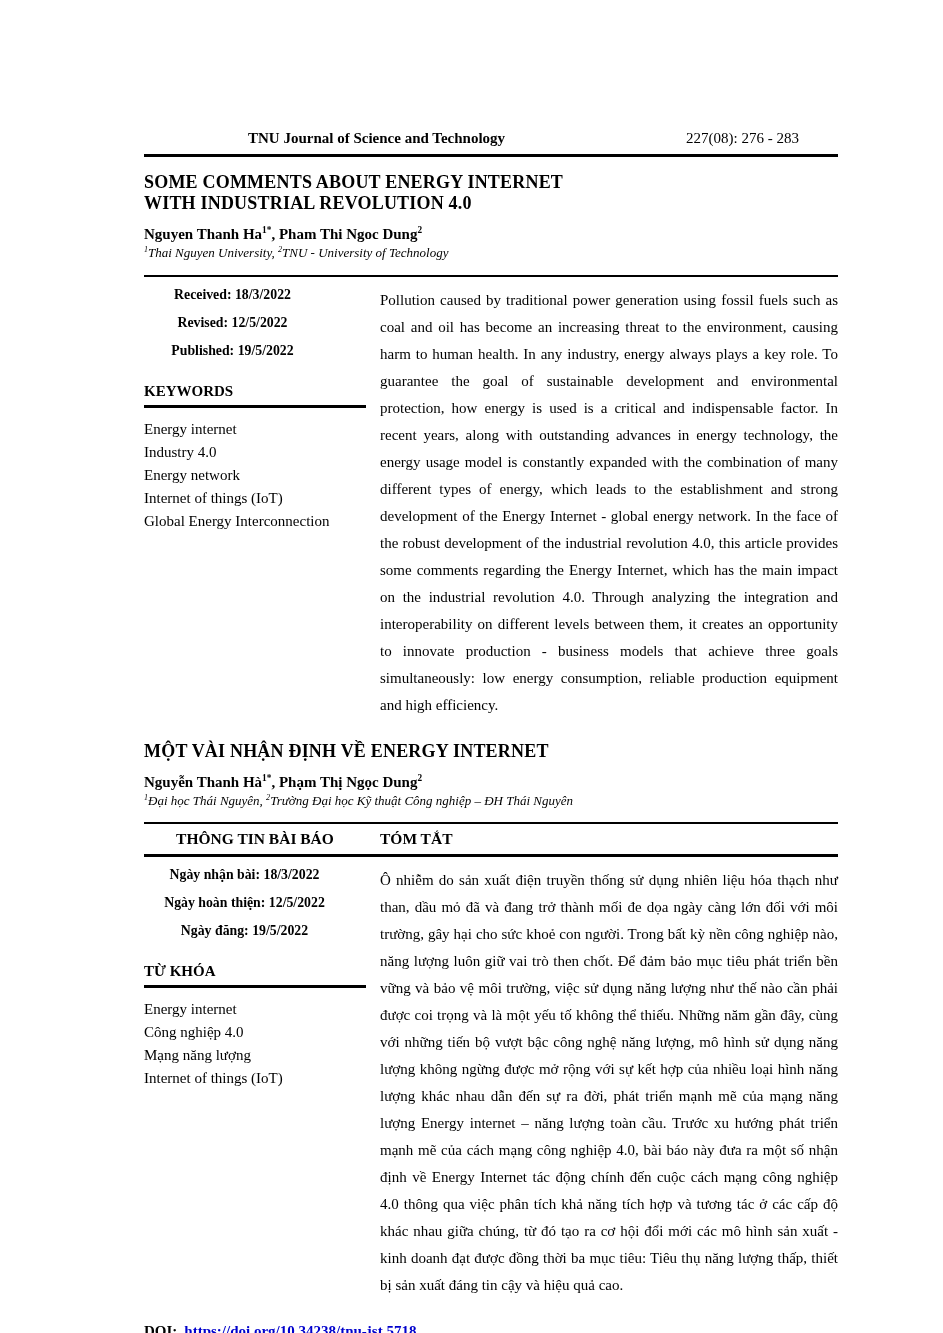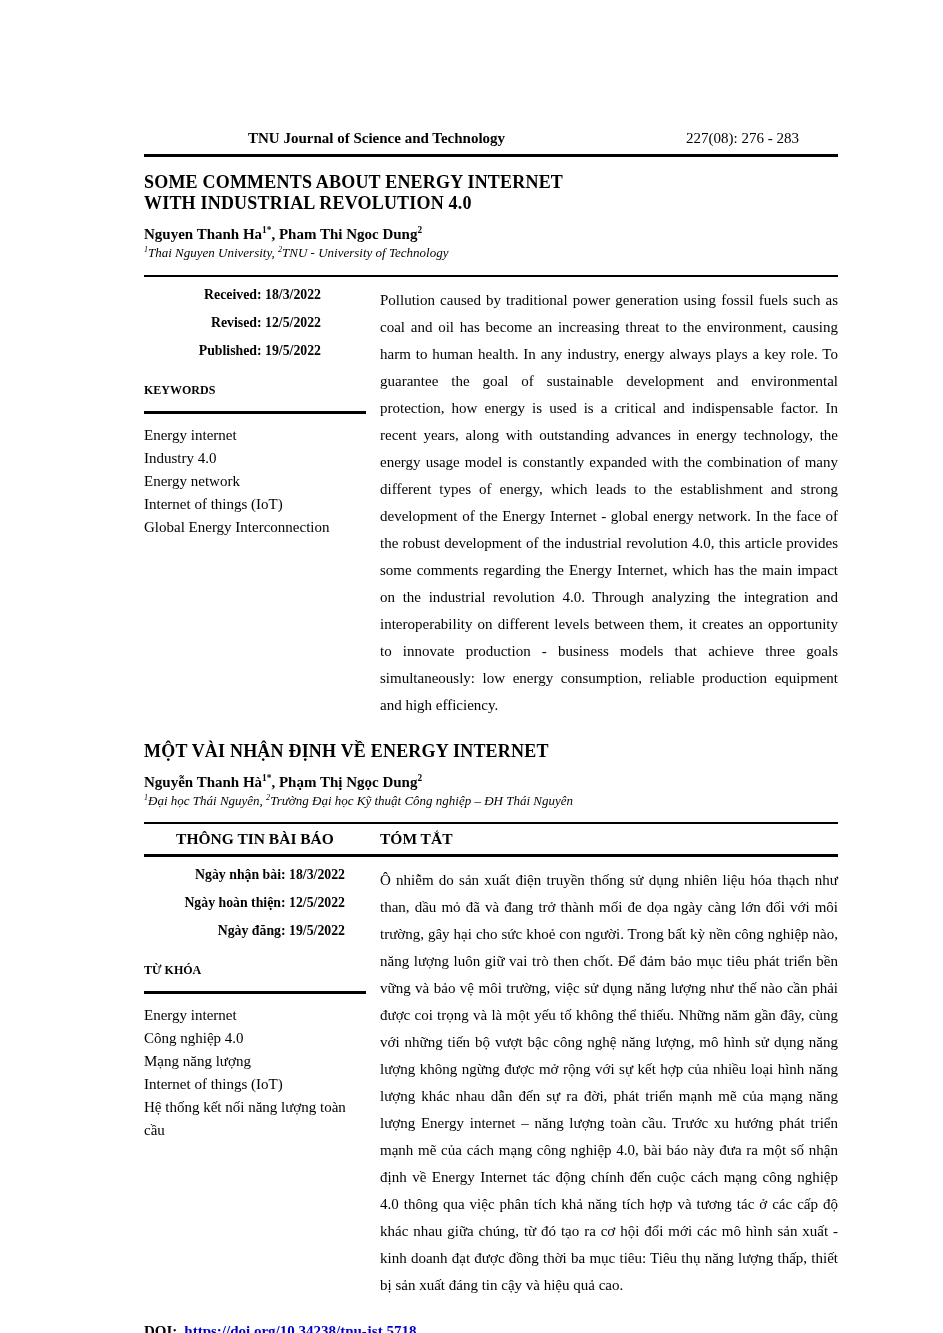--- a/index.html
+++ b/index.html
@@ -21,24 +21,24 @@
   .authors sup, .affiliation sup, .footnote sup { font-size:62%; }
   .affiliation { margin:2px 0 0; font-size:13px; font-style:italic; }
 
   
   .info-table { margin-top:13px; border-top:2px solid #000; }
   .head-row { display:grid; grid-template-columns:222px 1fr; column-gap:14px;
               padding:6px 0 6px; border-bottom:3px solid #000;
               font-size:15.5px; font-weight:bold; }
   .head-left { text-align:center; }
   .table-body { display:grid; grid-template-columns:222px 1fr; column-gap:14px; padding-top:10px; }
-  .date-row { font-size:13.8px; font-weight:bold; text-align:right; margin-bottom:12px; white-space:nowrap; }
+  .date-row { font-size:13.8px; font-weight:bold; text-align:center; margin-bottom:12px; white-space:nowrap; }
   .date-row.en { padding-right:45px; }
   .date-row.vn { padding-right:21px; }
-  .kw-header { margin-top:24px; font-size:12px; font-weight:bold; border-bottom:3px solid #000; padding-bottom:13px; }
+  .kw-header { margin-top:24px; font-size:15px; font-weight:bold; border-bottom:3px solid #000; padding-bottom:5px; }
   .kw-list { list-style:none; margin:10px 0 0; padding:0; }
   .kw-list li { font-size:15px; line-height:23px; }
   .abstract { margin:0; font-size:15px; line-height:27px; text-align:justify; }
 
   .section-vn { margin-top:22px; }
 
   
   .doi-row { margin-top:24px; font-size:15px; font-weight:bold; }
   .doi-link { color:#0000cc; text-decoration:underline; margin-left:7px; font-weight:bold; cursor:pointer; }
   .footnote-sep { margin-top:25px; width:226px; border-top:2px solid #000; height:0; }
@@ -106,21 +106,20 @@
           <div>
             <div class="date-row vn"><span>Ngày nhận bài:</span> <span>18/3/2022</span></div>
             <div class="date-row vn"><span>Ngày hoàn thiện:</span> <span>12/5/2022</span></div>
             <div class="date-row vn"><span>Ngày đăng:</span> <span>19/5/2022</span></div>
             <div class="kw-header">TỪ KHÓA</div>
             <ul class="kw-list">
               <li>Energy internet</li>
               <li>Công nghiệp 4.0</li>
               <li>Mạng năng lượng</li>
               <li>Internet of things (IoT)</li>
-              <li>Hệ thống kết nối năng lượng toàn cầu</li>
             </ul>
           </div>
           <div>
             <p class="abstract">Ô nhiễm do sản xuất điện truyền thống sử dụng nhiên liệu hóa thạch như than, dầu mỏ đã và đang trở thành mối đe dọa ngày càng lớn đối với môi trường, gây hại cho sức khoẻ con người. Trong bất kỳ nền công nghiệp nào, năng lượng luôn giữ vai trò then chốt. Để đảm bảo mục tiêu phát triển bền vững và bảo vệ môi trường, việc sử dụng năng lượng như thế nào cần phải được coi trọng và là một yếu tố không thể thiếu. Những năm gần đây, cùng với những tiến bộ vượt bậc công nghệ năng lượng, mô hình sử dụng năng lượng không ngừng được mở rộng với sự kết hợp của nhiều loại hình năng lượng khác nhau dẫn đến sự ra đời, phát triển mạnh mẽ của mạng năng lượng Energy internet – năng lượng toàn cầu. Trước xu hướng phát triển mạnh mẽ của cách mạng công nghiệp 4.0, bài báo này đưa ra một số nhận định về Energy Internet tác động chính đến cuộc cách mạng công nghiệp 4.0 thông qua việc phân tích khả năng tích hợp và tương tác ở các cấp độ khác nhau giữa chúng, từ đó tạo ra cơ hội đổi mới các mô hình sản xuất - kinh doanh đạt được đồng thời ba mục tiêu: Tiêu thụ năng lượng thấp, thiết bị sản xuất đáng tin cậy và hiệu quả cao.</p>
           </div>
         </div>
       </div>
     </section>
 
     <div class="doi-row">

